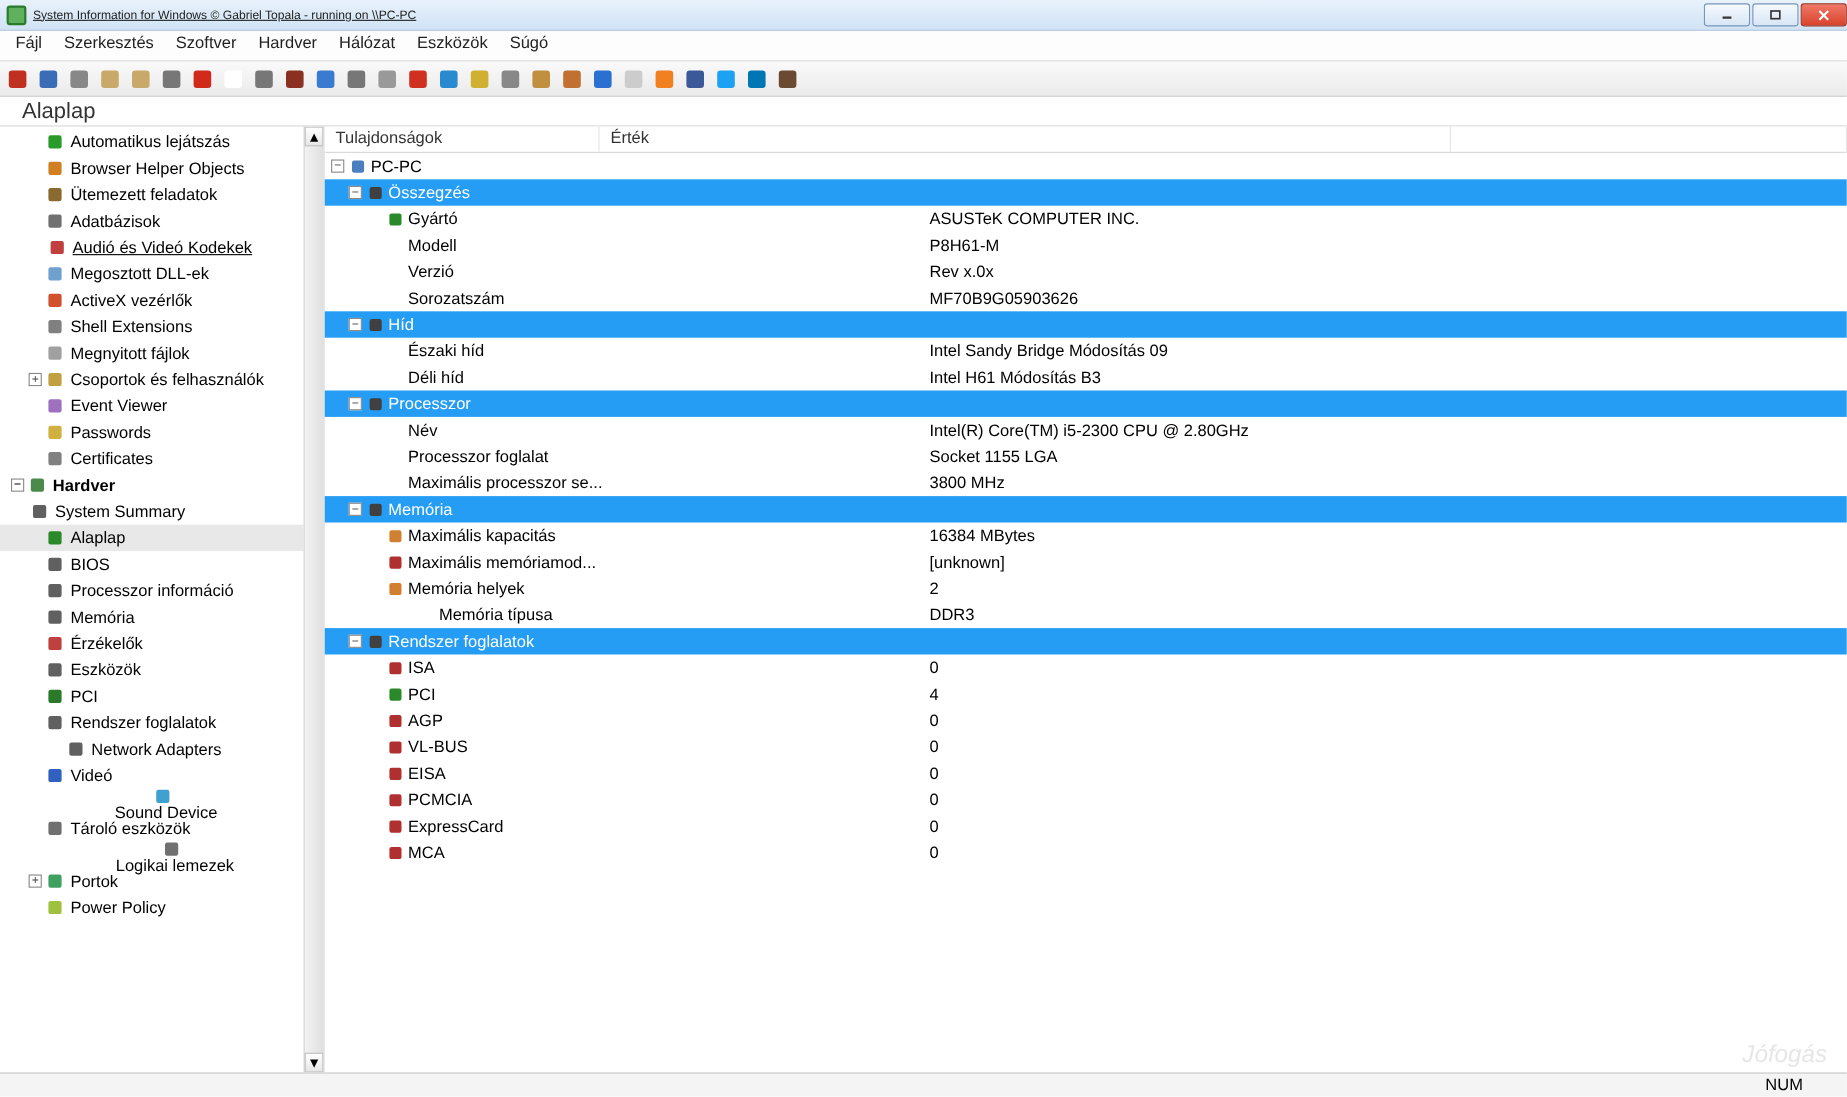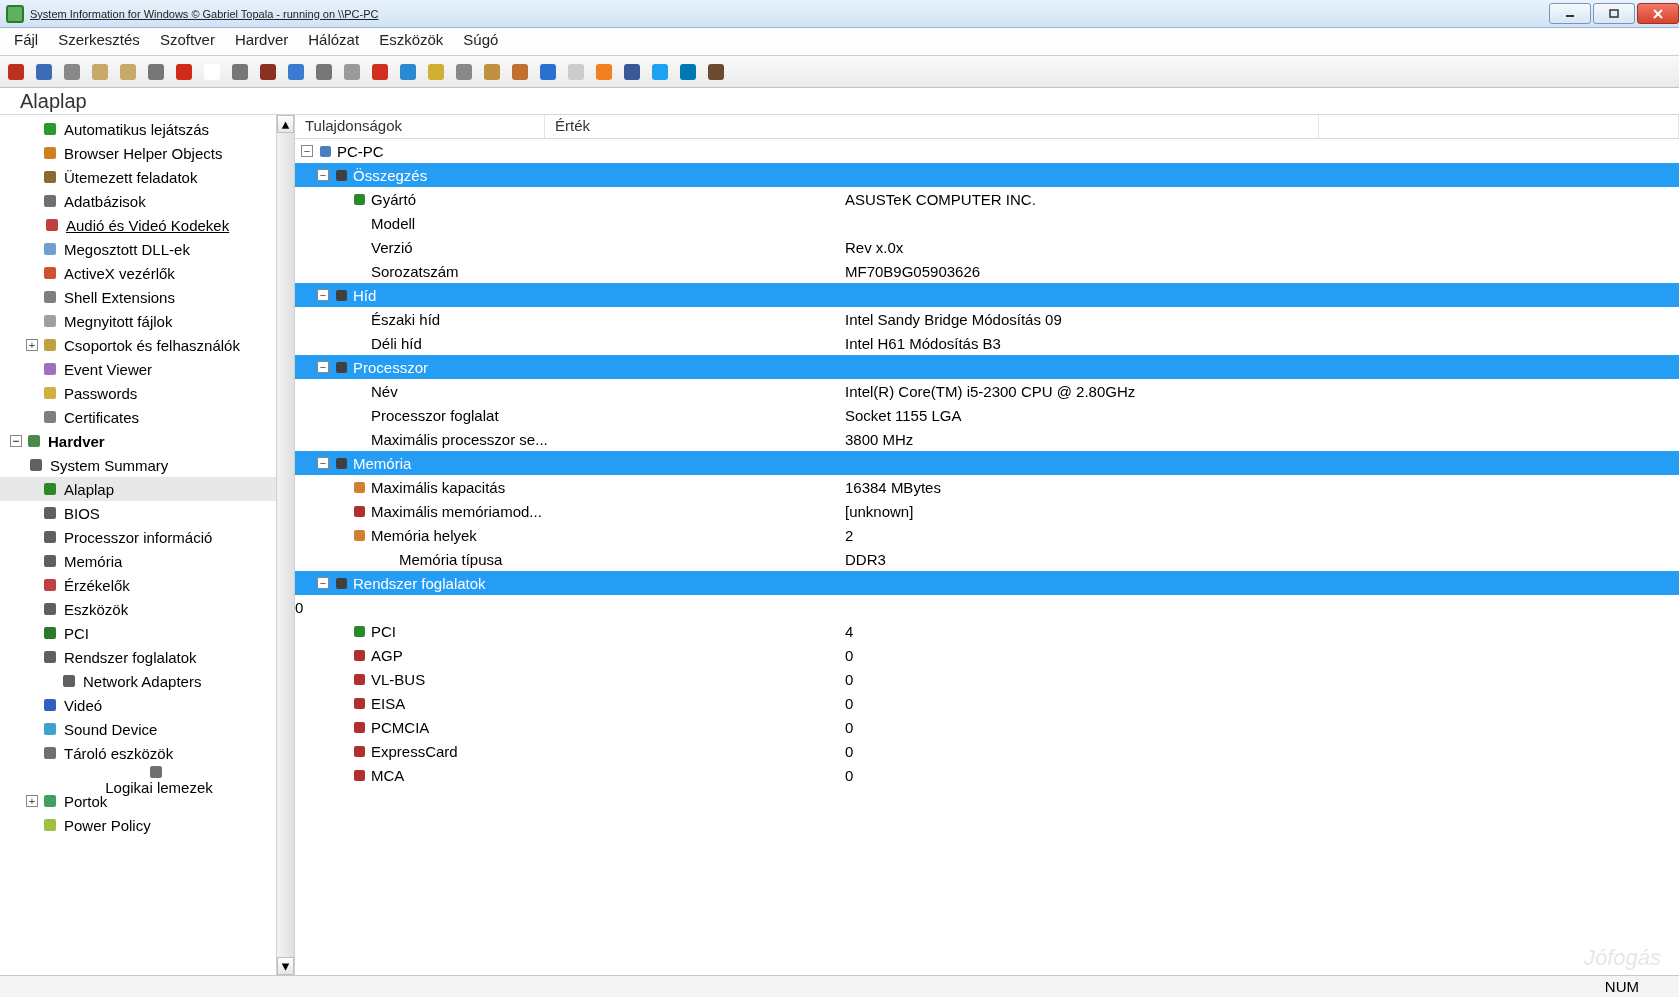--- a/index.html
+++ b/index.html
@@ -408,21 +408,21 @@
           <span>Network Adapters</span>
         </div>
         <div class="tree-item" style="padding-left: 42px;">
           <span class="ti-icon">
             <svg width="14" height="14">
               <rect x="1" y="1" width="12" height="12" rx="2" fill="#3060c0"></rect>
             </svg>
           </span>
           <span>Videó</span>
         </div>
-        <div class="tree-item" style="padding-left: 42px;">
+        <div class="tree-item" style="padding-left: 26px; flex-direction: column;">
           <span class="ti-icon">
             <svg width="14" height="14">
               <rect x="1" y="1" width="12" height="12" rx="2" fill="#40a0d0"></rect>
             </svg>
           </span>
           <span>Sound Device</span>
         </div>
         <div class="tree-item" style="padding-left: 42px;">
           <span class="ti-icon">
             <svg width="14" height="14">
@@ -502,20 +502,21 @@
             </span>
             <span>Gyártó</span>
           </div>
           <div class="val">ASUSTeK COMPUTER INC.</div>
         </div>
         <div class="row">
           <div class="prop" style="padding-left:56px">
             <span class="icon"></span>
             <span>Modell</span>
           </div>
+          <div class="val">P8H61-M</div>
         </div>
         <div class="row">
           <div class="prop" style="padding-left:56px">
             <span class="icon"></span>
             <span>Verzió</span>
           </div>
           <div class="val">Rev x.0x</div>
         </div>
         <div class="row">
           <div class="prop" style="padding-left:56px">
@@ -641,20 +642,28 @@
             <span class="icon">
               <svg width="13" height="13">
                 <rect x="1" y="1" width="11" height="11" rx="2" fill="#404040"></rect>
               </svg>
             </span>
             <span>Rendszer foglalatok</span>
           </div>
           <div class="val"></div>
         </div>
         <div class="row">
+          <div class="prop" style="padding-left:56px">
+            <span class="icon">
+              <svg width="13" height="13">
+                <rect x="1" y="1" width="11" height="11" rx="2" fill="#b03030"></rect>
+              </svg>
+            </span>
+            <span>ISA</span>
+          </div>
           <div class="val">0</div>
         </div>
         <div class="row">
           <div class="prop" style="padding-left:56px">
             <span class="icon">
               <svg width="13" height="13">
                 <rect x="1" y="1" width="11" height="11" rx="2" fill="#2a8a2a"></rect>
               </svg>
             </span>
             <span>PCI</span>

